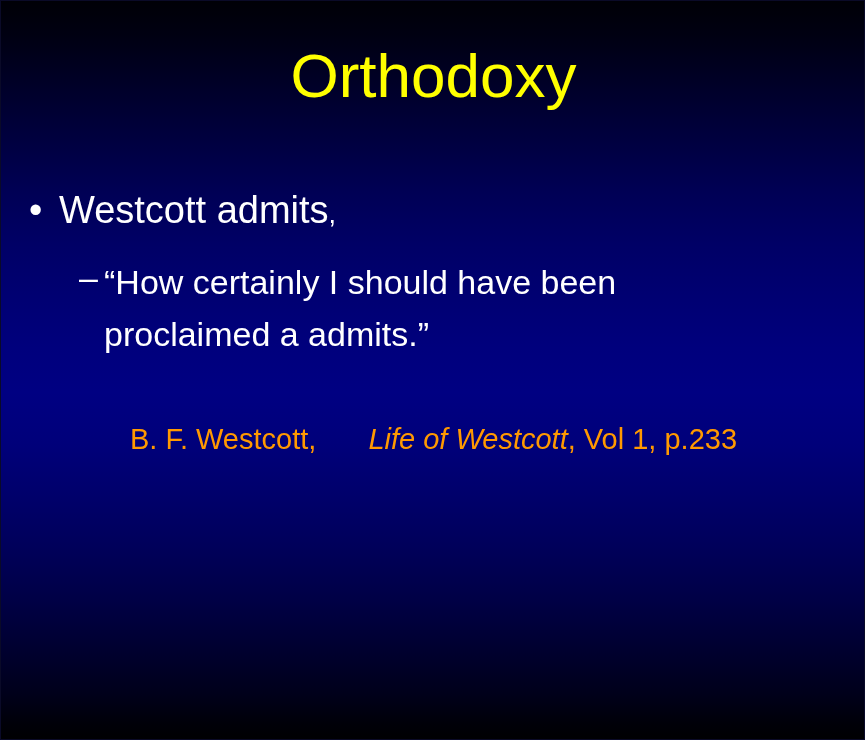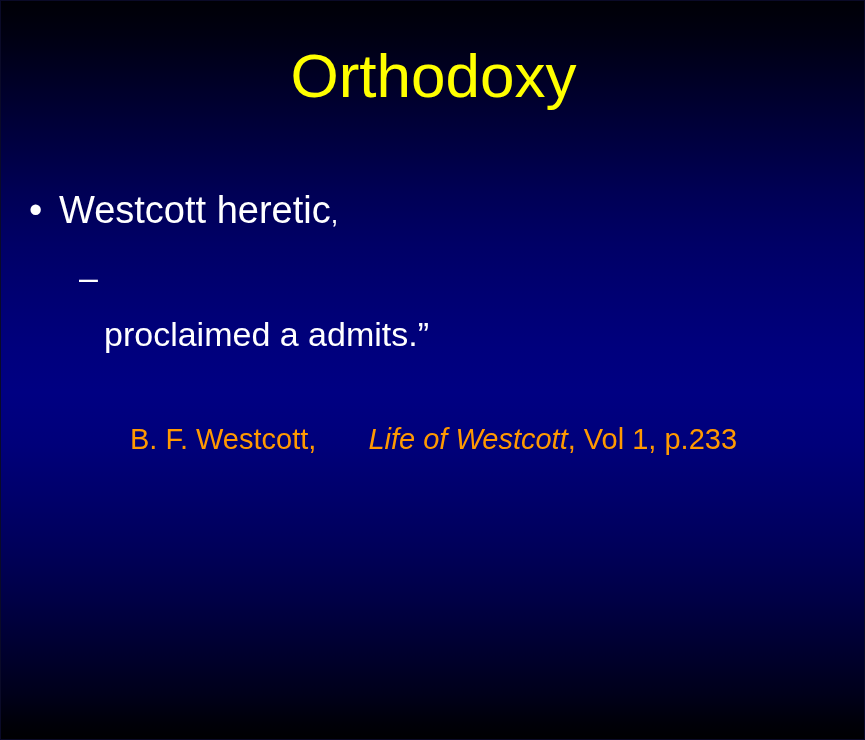--- a/index.html
+++ b/index.html
@@ -131,25 +131,25 @@
 <body>
 
 <div id="slide">
 
   <div id="title">Orthodoxy</div>
 
   <div id="body-block">
 
     <div class="bullet-row">
       <span class="bullet-marker">•</span>
-      <span class="bullet-text"><span>Westcott heretic</span><span class="small-punct">,</span></span>
+      <span class="bullet-text"><span>Westcott admits</span><span class="small-punct">,</span></span>
     </div>
 
     <div class="sub-row">
       <span class="sub-marker">–</span>
-      <span class="sub-text"><br><span>proclaimed a admits.”</span></span>
+      <span class="sub-text"><span>“How certainly I should have been</span><br><span>proclaimed a admits.”</span></span>
     </div>
 
   </div>
 
   <div id="citation"><span>B. F. Westcott, </span><span class="ital">Life of Westcott</span><span>, Vol 1, p.233</span></div>
 
 </div>
 
 </body></html>

